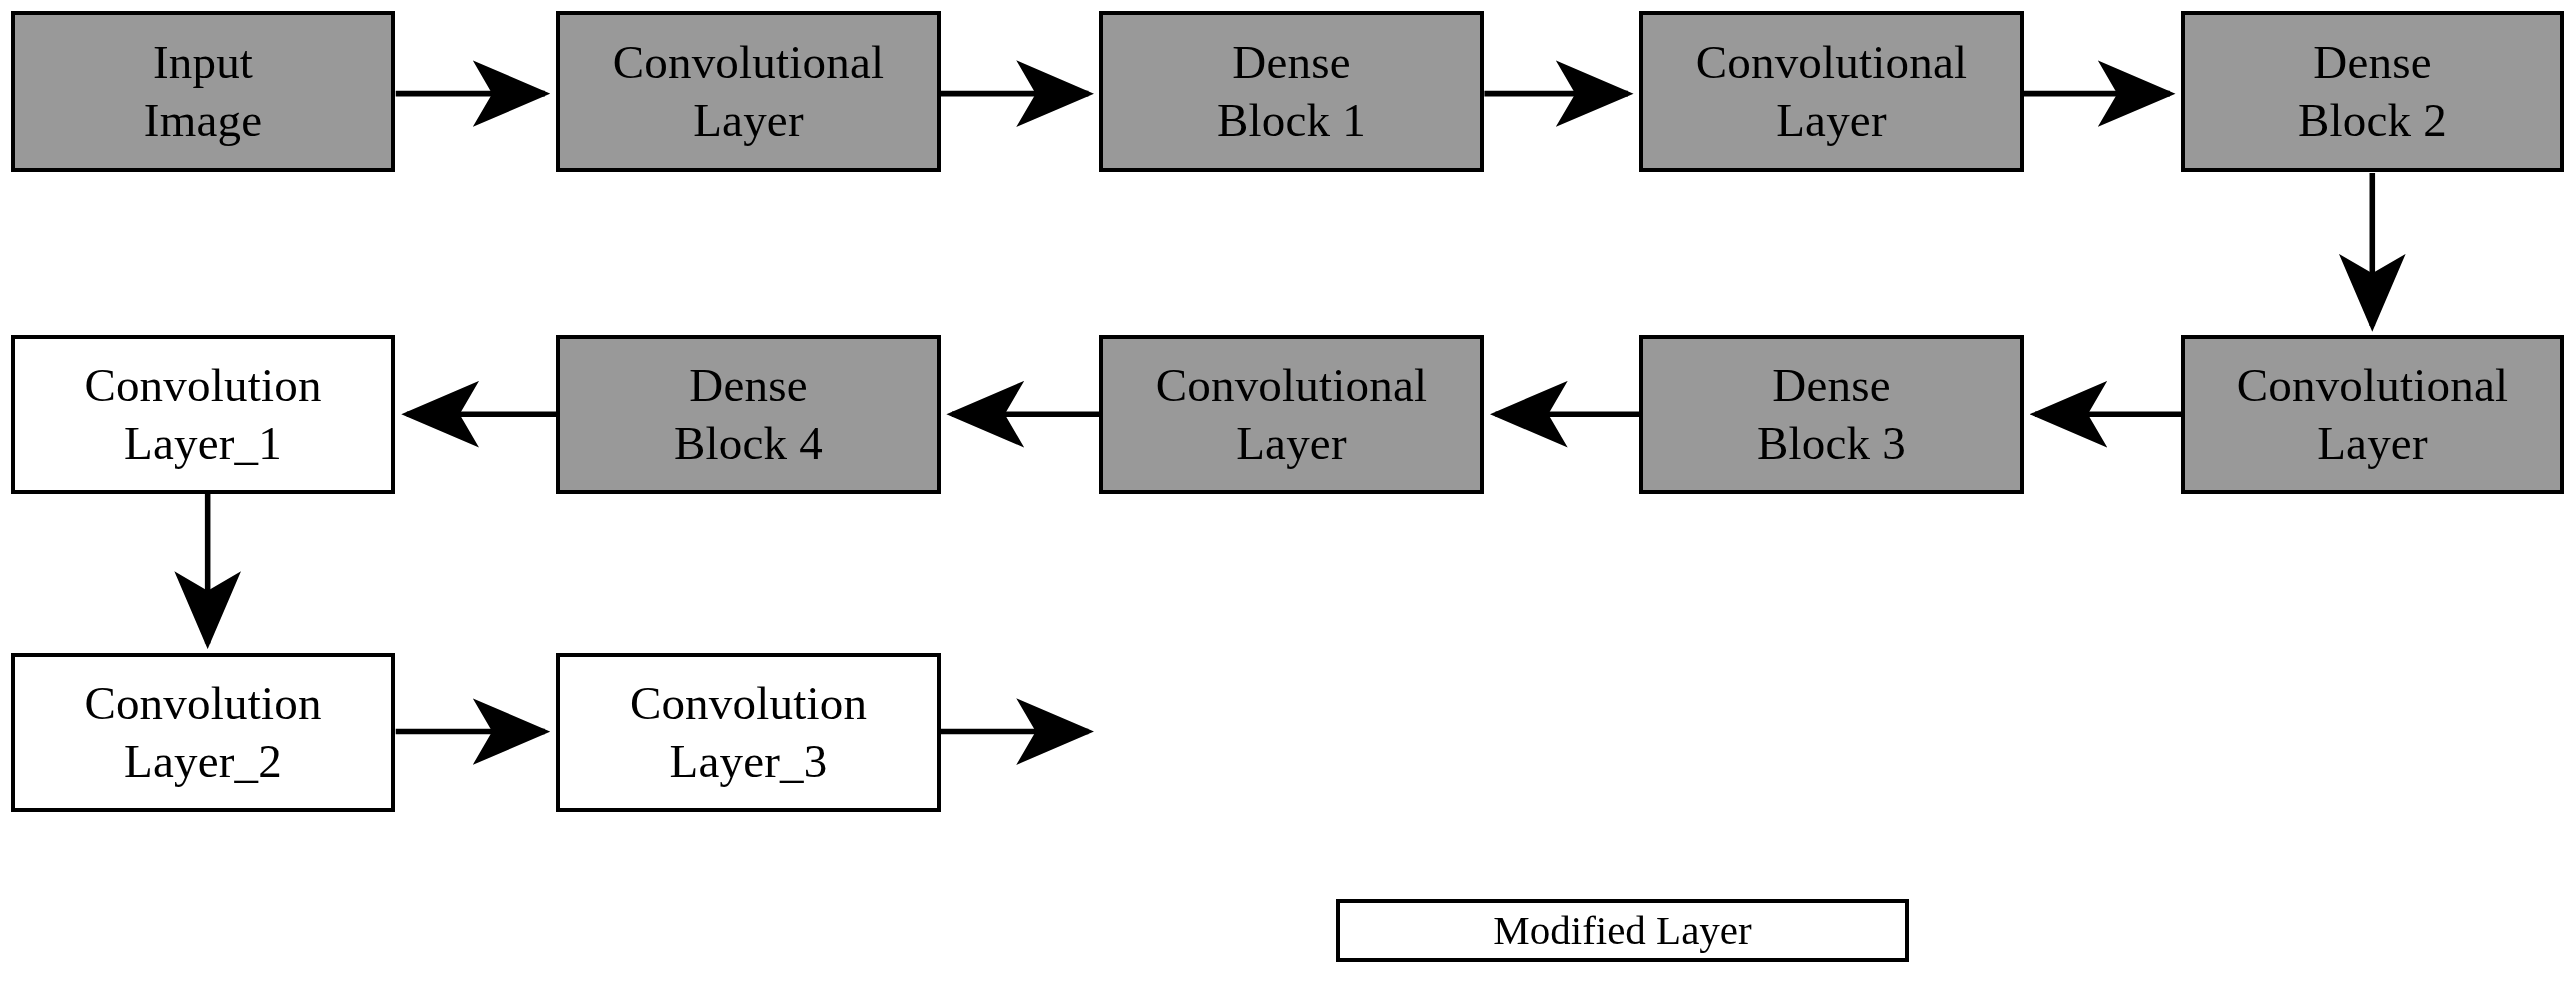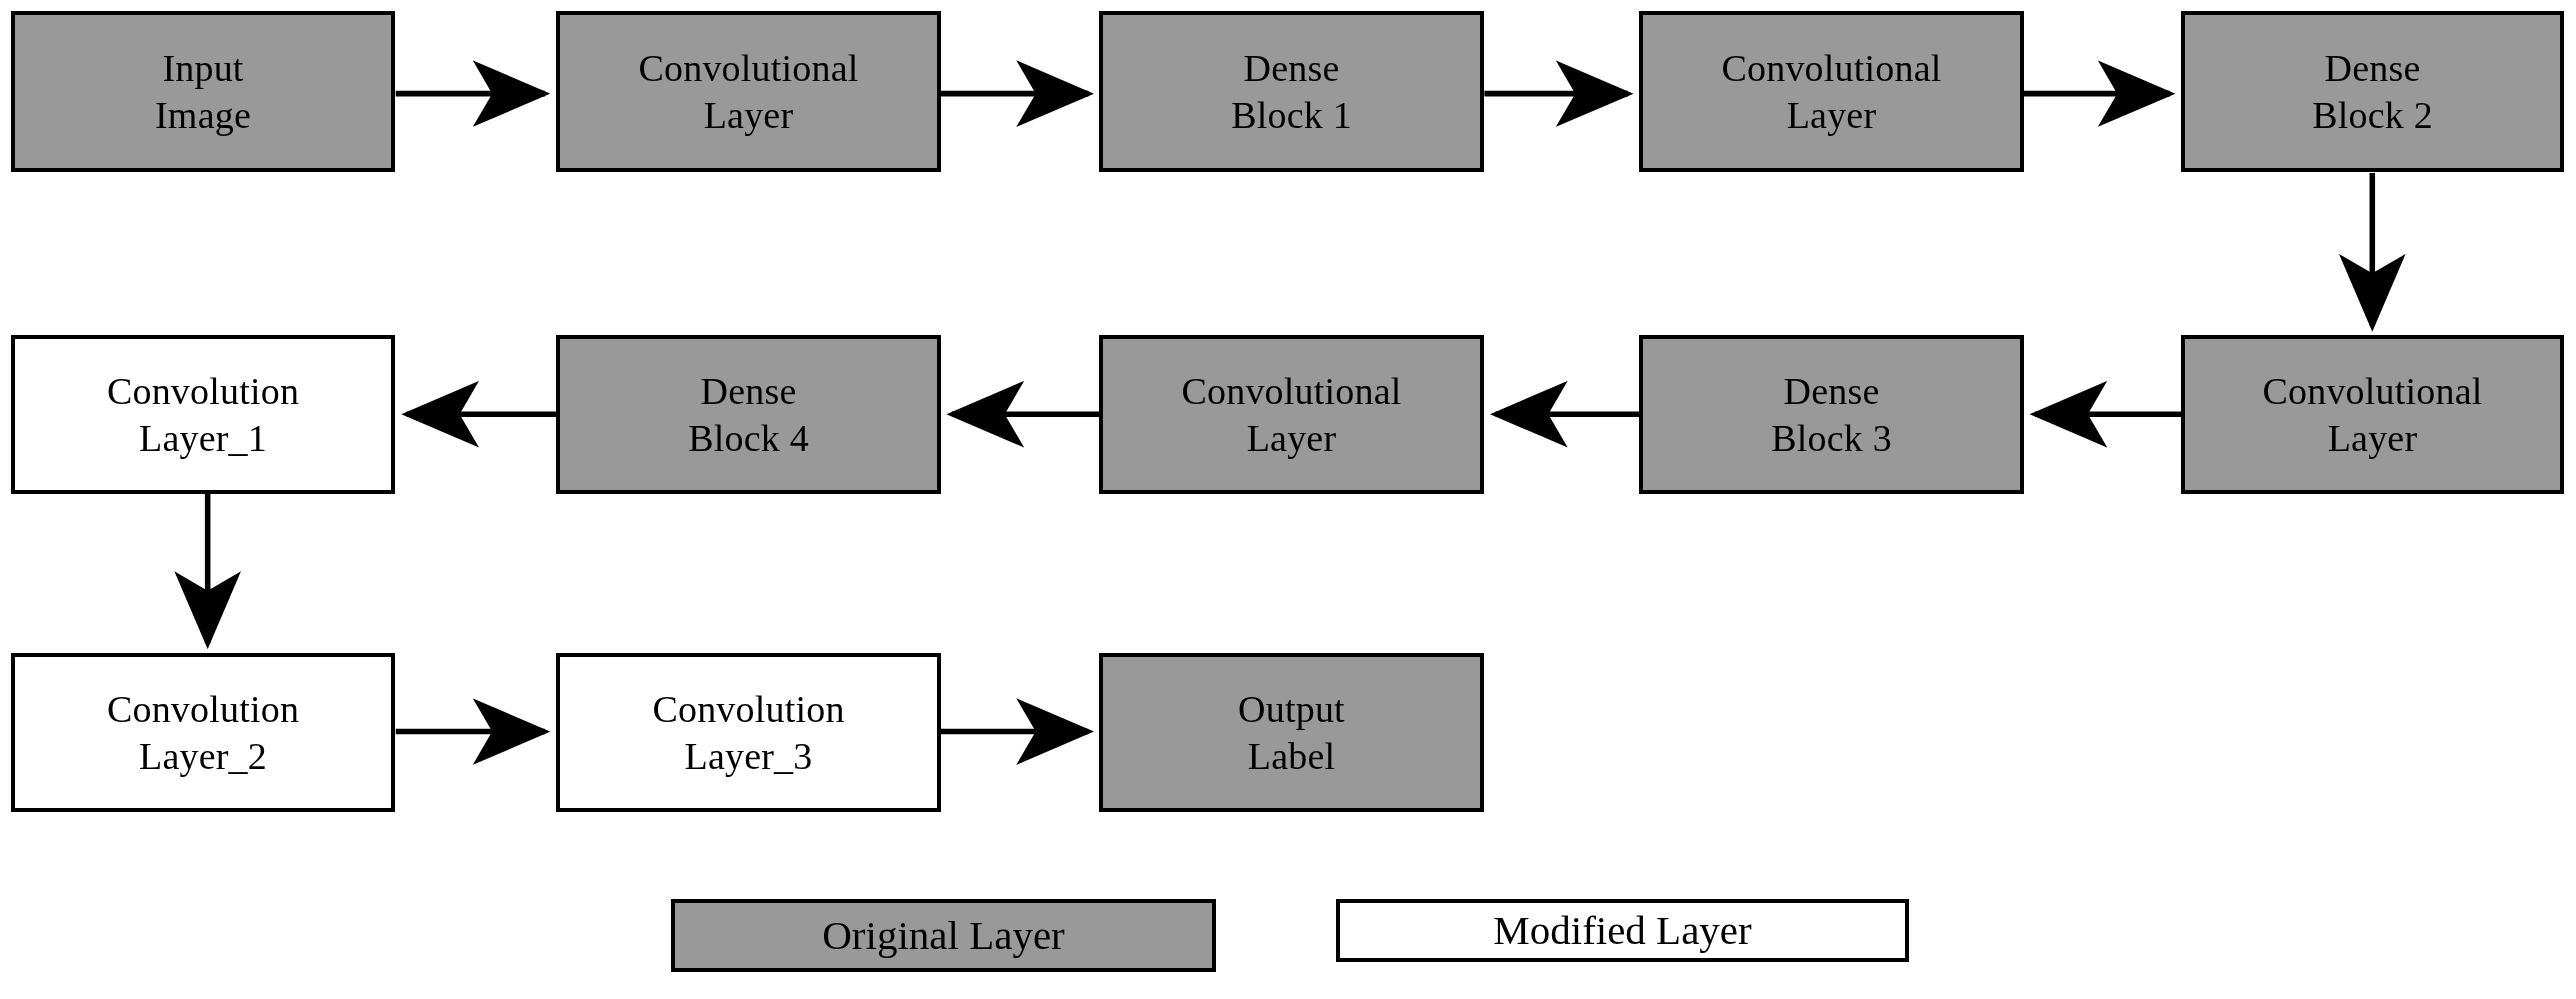--- a/index.html
+++ b/index.html
@@ -19,21 +19,21 @@
   .node {
     position: absolute;
     box-sizing: border-box;
     border: 4.8px solid #000000;
     display: flex;
     flex-direction: column;
     align-items: center;
     justify-content: center;
     text-align: center;
     color: #000000;
-    font-size: 38px;
+    font-size: 47px;
     line-height: 1.22;
     letter-spacing: 0.2px;
     white-space: pre-line;
   }
   .node.original { background: #999999; }
   .node.modified { background: #ffffff; }
 
   .legend-box {
     position: absolute;
     box-sizing: border-box;
@@ -126,21 +126,18 @@
 
   <div class="node modified" style="left:11px;  top:335px; width:384px; height:159px;">Convolution
 Layer_1</div>
 
   <div class="node modified" style="left:11px;  top:653px; width:384px; height:159px;">Convolution
 Layer_2</div>
 
   <div class="node modified" style="left:556px; top:653px; width:385px; height:159px;">Convolution
 Layer_3</div>
 
-  <div class="node original" style="left:1099px;top:653px; width:385px; height:159px;">Output
-Label</div>
 
-  <div class="legend-box original" style="left:671px;  top:899px; width:545px; height:73px;">Original Layer</div>
 
   <div class="legend-box modified" style="left:1336px; top:899px; width:573px; height:63px;">Modified Layer</div>
 
 </div>
 
 
 </body></html>

